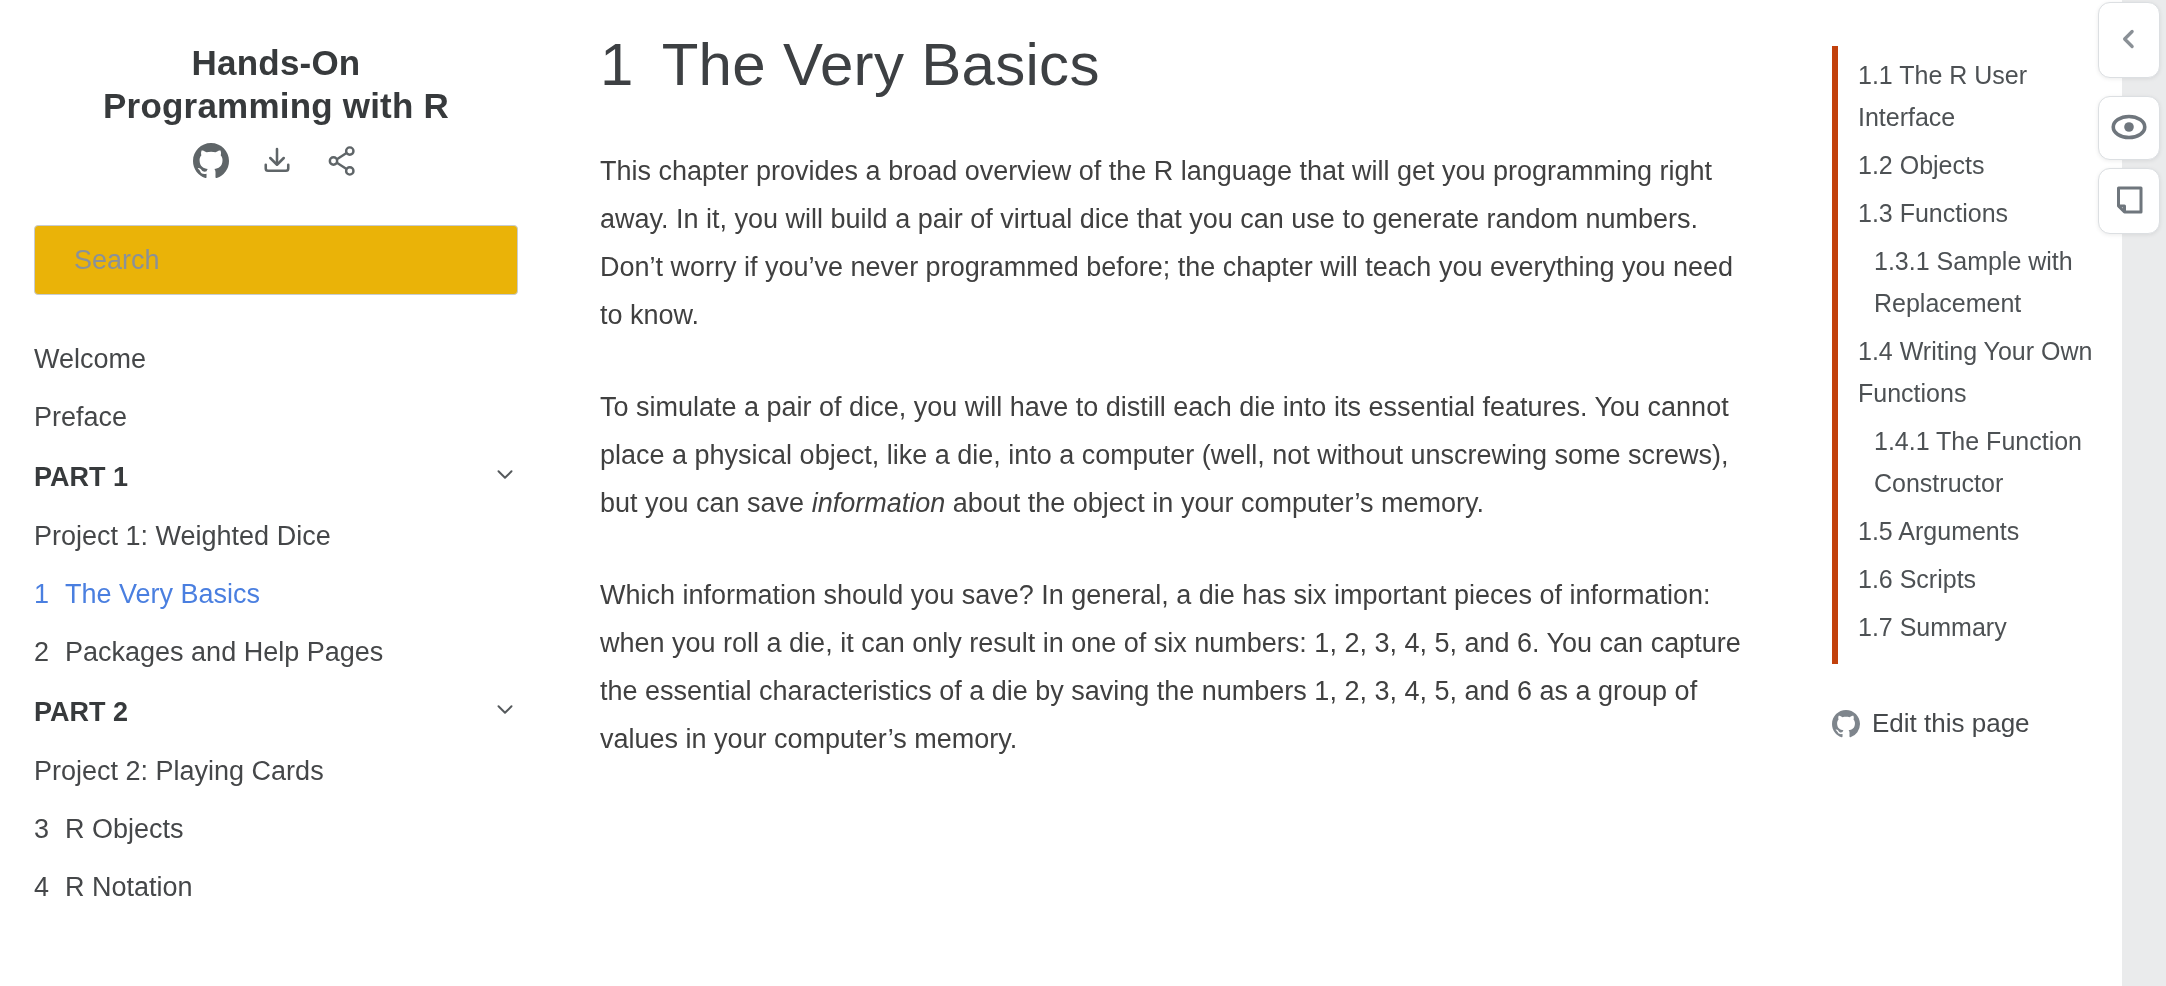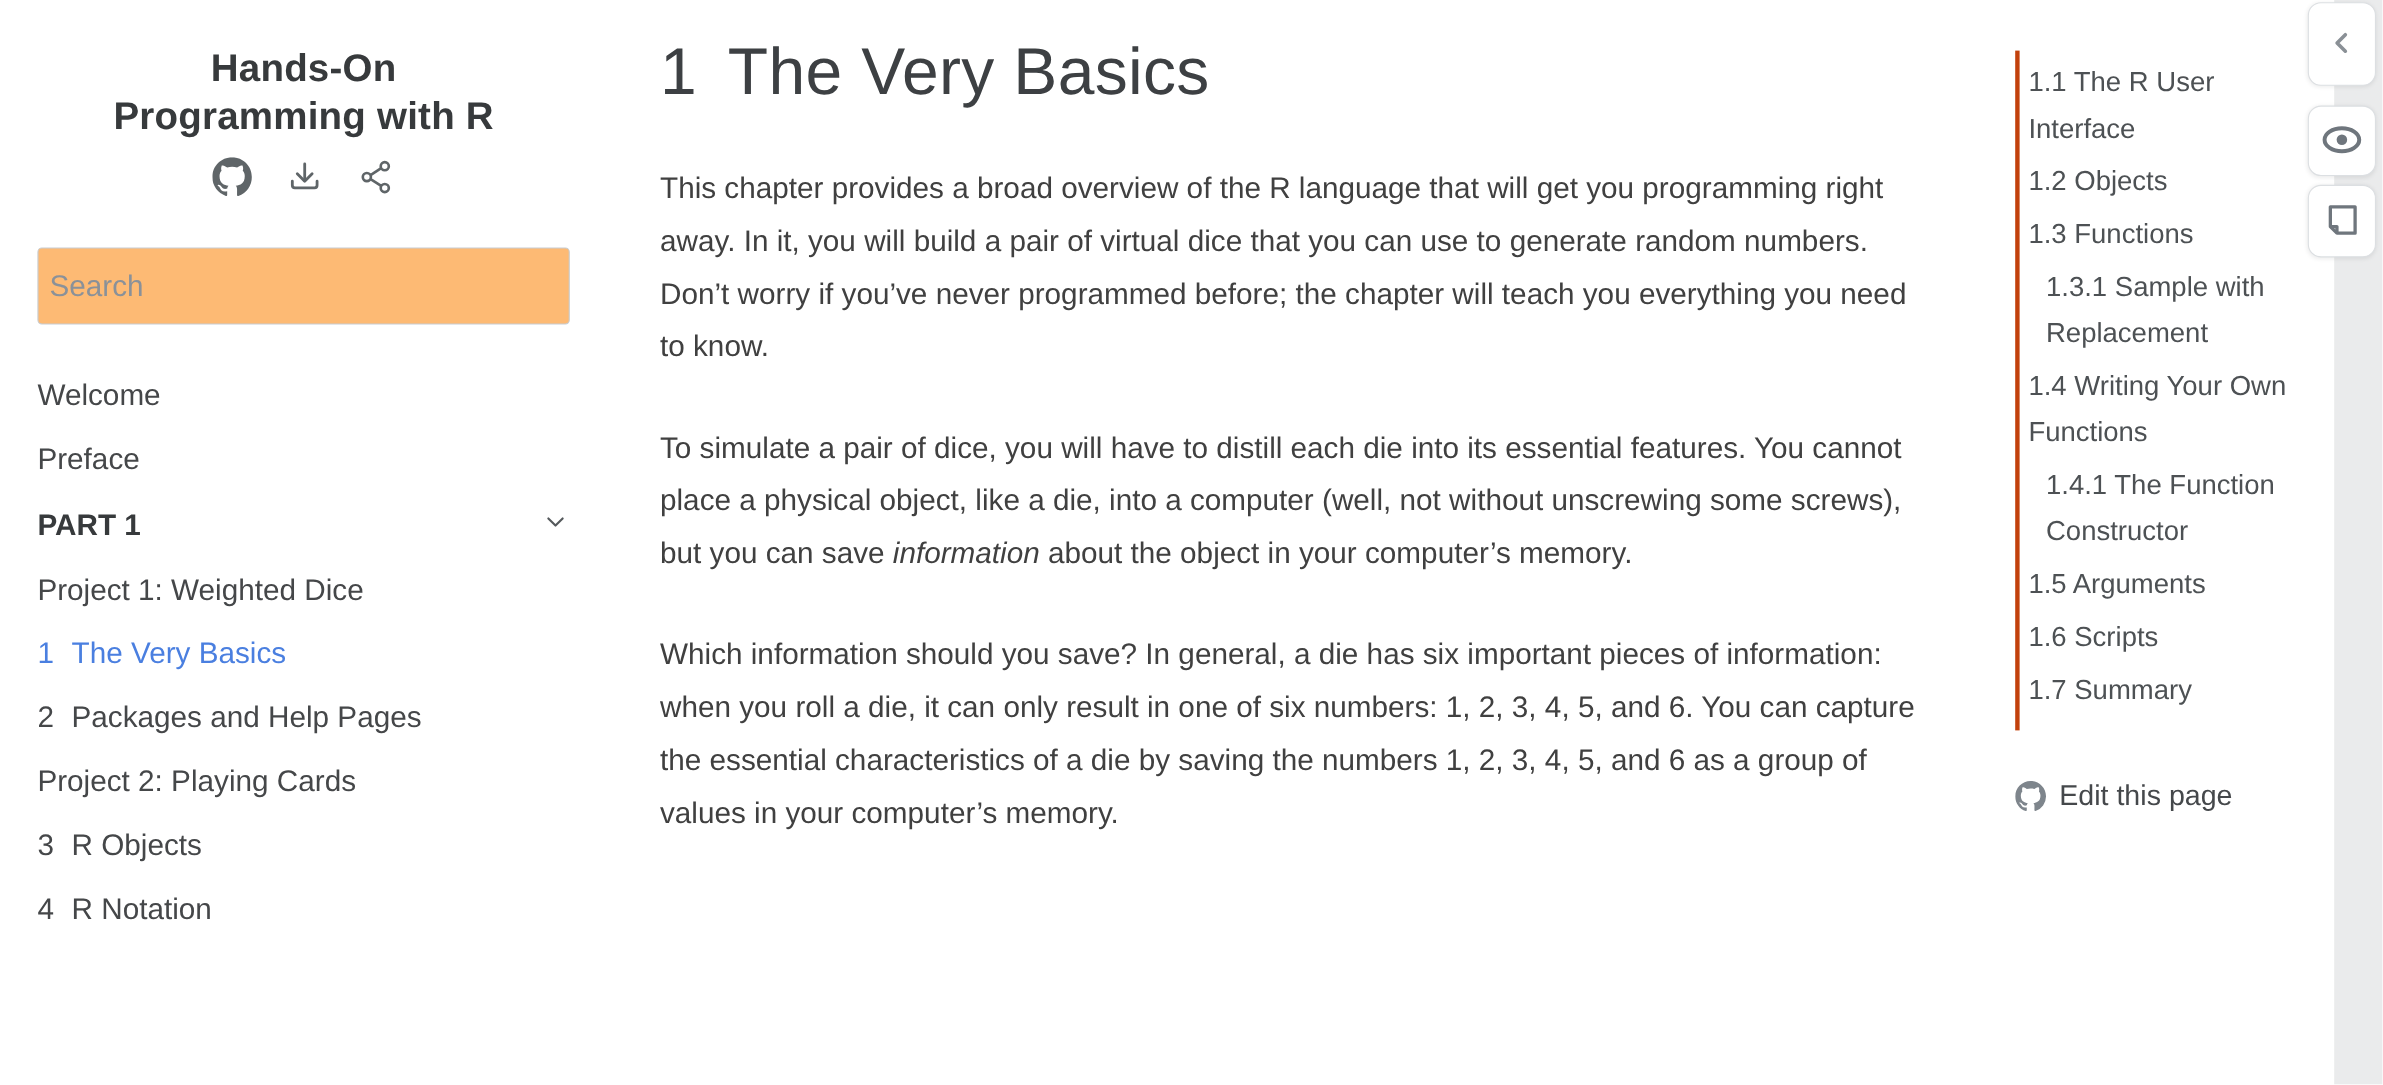--- a/index.html
+++ b/index.html
@@ -35,26 +35,26 @@
     gap: 30px;
     color: #5f6568;
   }
   .title-icons svg { display: block; }
   .search-wrap { margin-top: 46px; }
   .search-input {
     width: 100%;
     height: 70px;
     border: 1px solid #c7ccd1;
     border-radius: 4px;
-    padding: 0 10px;
+    padding: 0 39px;
     font-size: 27px;
     font-family: inherit;
     color: #404040;
     outline: none;
-    background: #fdba74;
+    background: #eab308;
   }
   .search-input::placeholder { color: #8a9199; }
 
   .side-nav { margin-top: 50px; }
   .nav-item {
     display: flex;
     align-items: center;
     font-size: 27px;
     line-height: 28px;
     margin-bottom: 30px;
@@ -98,22 +98,22 @@
     left: 1832px; top: 46px;
     width: 268px;
   }
   .toc-title {
     font-size: 28px;
     color: #373a3c;
     margin-bottom: 28px;
   }
   .toc-list {
     list-style: none;
-    border-left: 4px solid #c2410c;
-    padding-left: 8px;
+    border-left: 6px solid #c2410c;
+    padding-left: 20px;
     padding-top: 8px;
     padding-bottom: 10px;
   }
   .toc-list li {
     font-size: 25px;
     line-height: 42px;
     color: #4d5154;
     margin-bottom: 6px;
   }
   .toc-list li.lvl2 { padding-left: 16px; }
@@ -208,20 +208,28 @@
       <span>Project 1: Weighted Dice</span>
     </a>
     <a class="nav-item active">
       <span class="num">1</span>
       <span>The Very Basics</span>
     </a>
     <a class="nav-item">
       <span class="num">2</span>
       <span>Packages and Help Pages</span>
     </a>
+    <div class="nav-item section">
+      <span>PART 2</span>
+      <span class="chev">
+        <svg width="26" height="26" viewBox="0 0 24 24" fill="none" stroke="currentColor" stroke-width="1.8" stroke-linecap="round" stroke-linejoin="round">
+            <polyline points="6,9.5 12,15.5 18,9.5"></polyline>
+          </svg>
+      </span>
+    </div>
     <a class="nav-item">
       <span>Project 2: Playing Cards</span>
     </a>
     <a class="nav-item">
       <span class="num">3</span>
       <span>R Objects</span>
     </a>
     <a class="nav-item">
       <span class="num">4</span>
       <span>R Notation</span>

